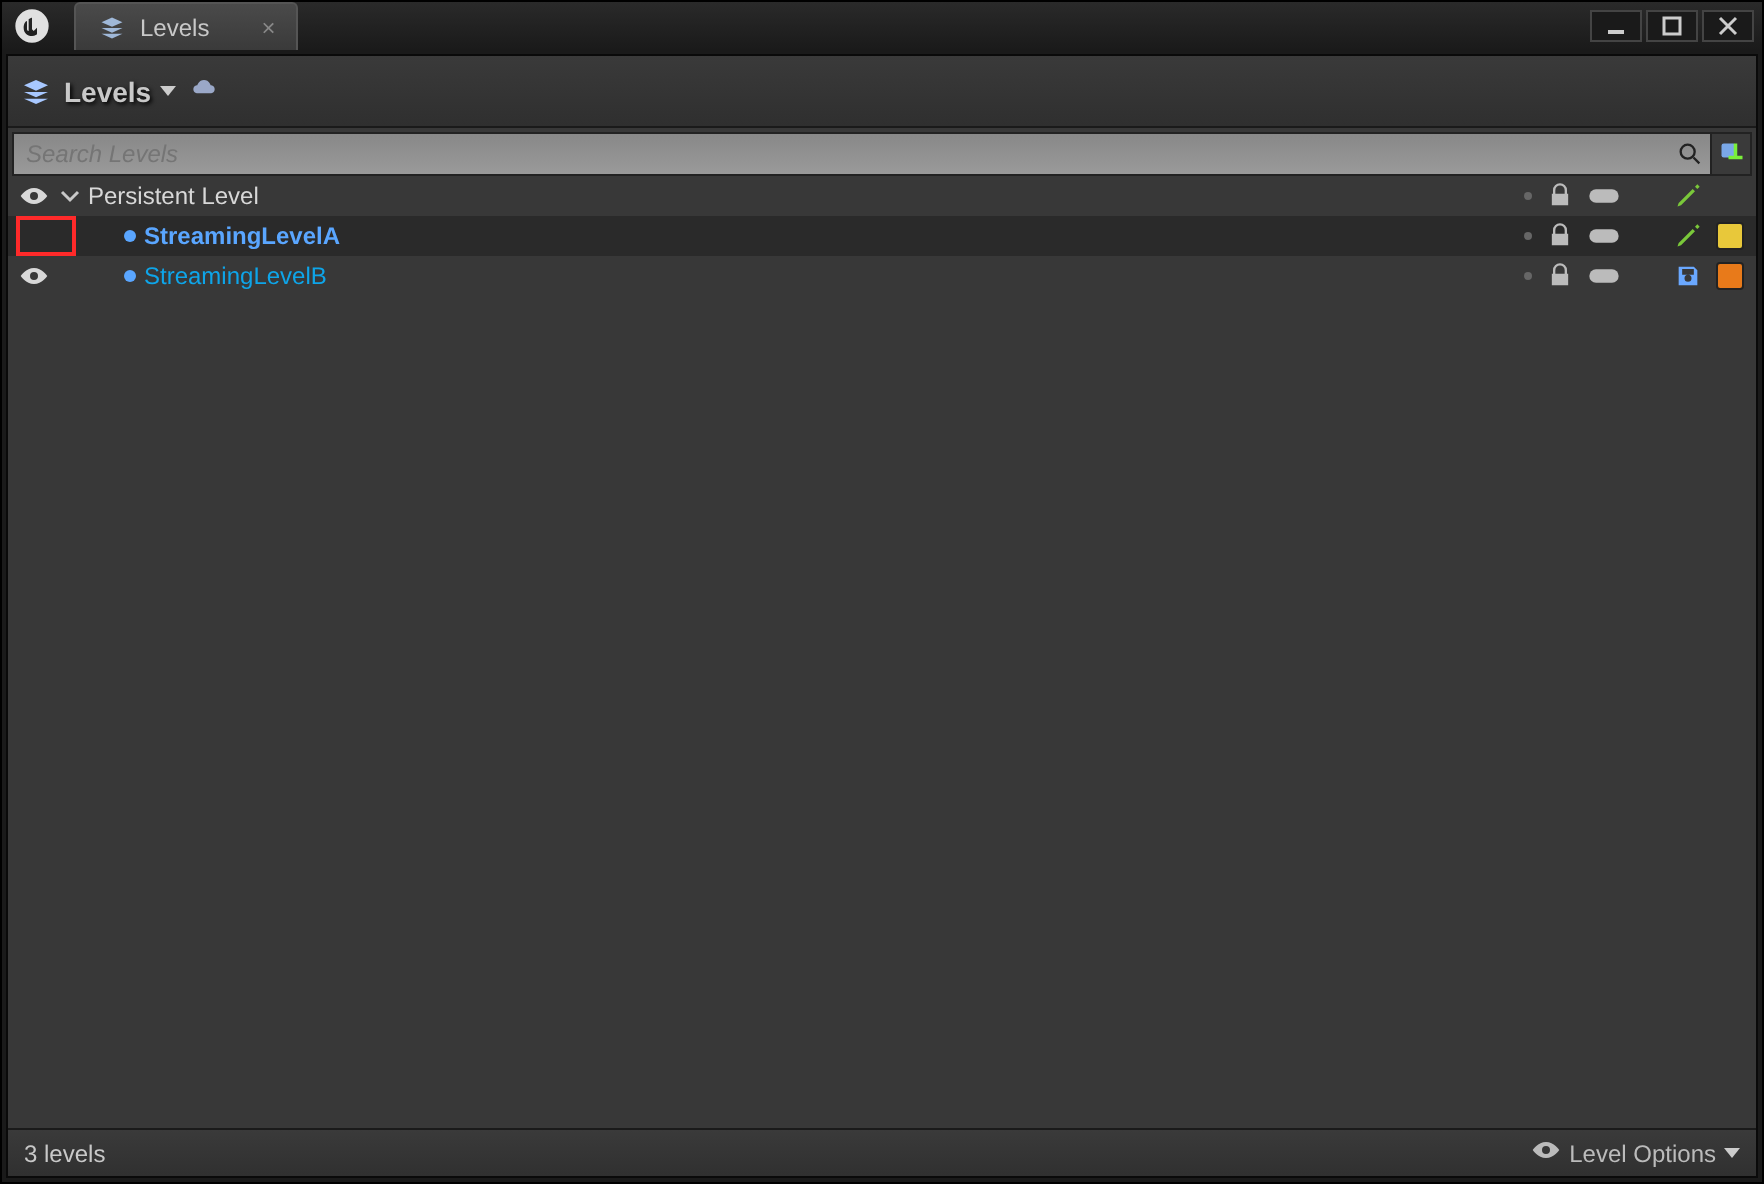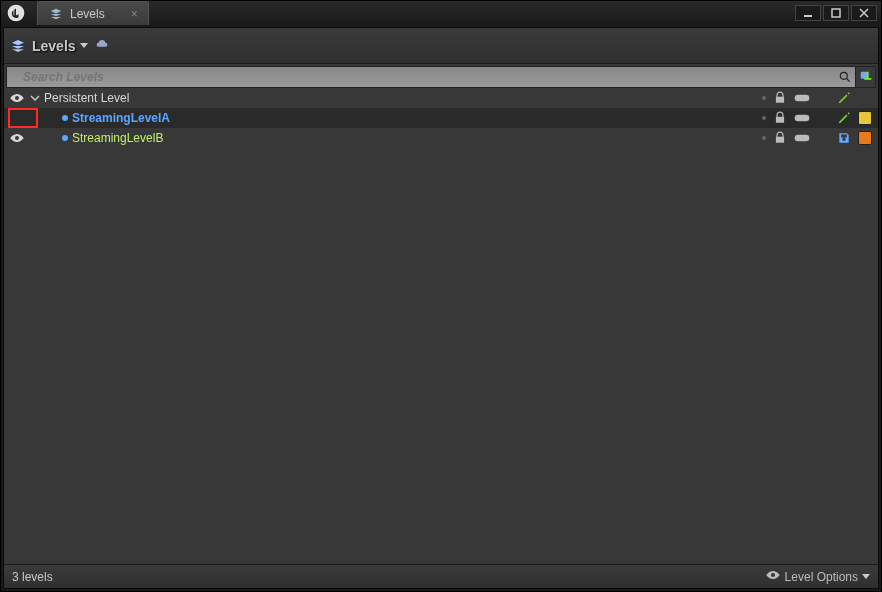--- a/index.html
+++ b/index.html
@@ -105,44 +105,43 @@
   display:flex;
   align-items:center;
   margin:2px 2px 0 2px;
   border:1px solid #222;
 }
 .search-input {
   flex:1;
   background:transparent;
   border:none;
   outline:none;
-  padding:0 16px;
+  padding:0 6px;
   color:#333;
   font-size:12px;
   font-style:italic;
-  font-weight:bold;
 }
 .search-icon { width:20px;display:flex;align-items:center;justify-content:center; }
 .add-icon { width:20px;display:flex;align-items:center;justify-content:center;background:#3a3a3a;border-left:1px solid #222; height:100%;}
 .tree {
   flex:1;
   overflow:auto;
   background:#383838;
 }
 .row {
   height:20px;
   display:flex;
   align-items:center;
   padding:4px 4px;
   gap:2px;
 }
 .row.selected { background:#2a2a2a;text-align:right; }
 .row.persistent .name { color:#d8d8d8; }
 .row.streaming .name { color:#5aa6ff; font-weight:bold;}
-.row.streaming2 .name { color:#bef264;}
+.row.streaming2 .name { color:#0ea5e9;}
 .vis { width:18px;display:flex;justify-content:center;align-items:center; }
 .expand { width:14px;display:flex;justify-content:center;align-items:center; }
 .indent { width:16px; }
 .bullet {
   width:6px;height:6px;background:#5aa6ff;border-radius:50%;
   margin-right:2px; display:inline-block;
 }
 .name { flex:0 0 auto; }
 .spacer { flex:1; }
 .row-icons { display:flex; gap:6px; align-items:center; padding-right:2px; }

